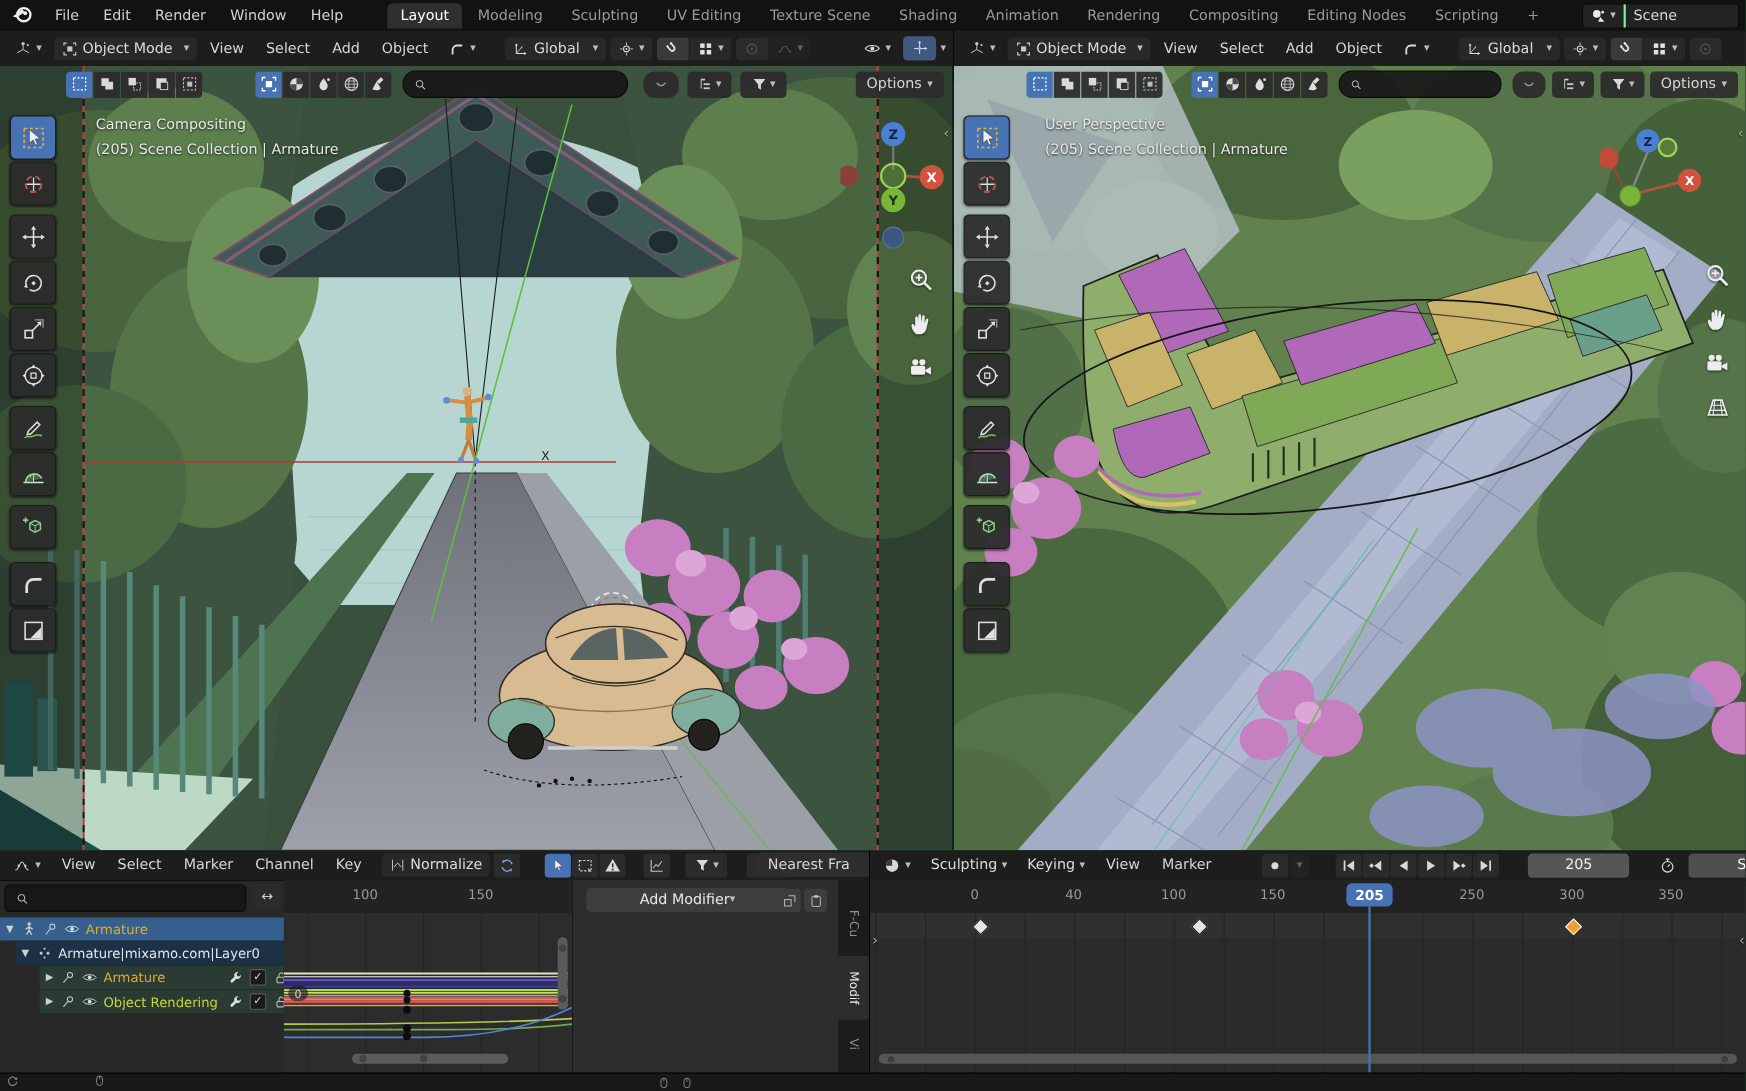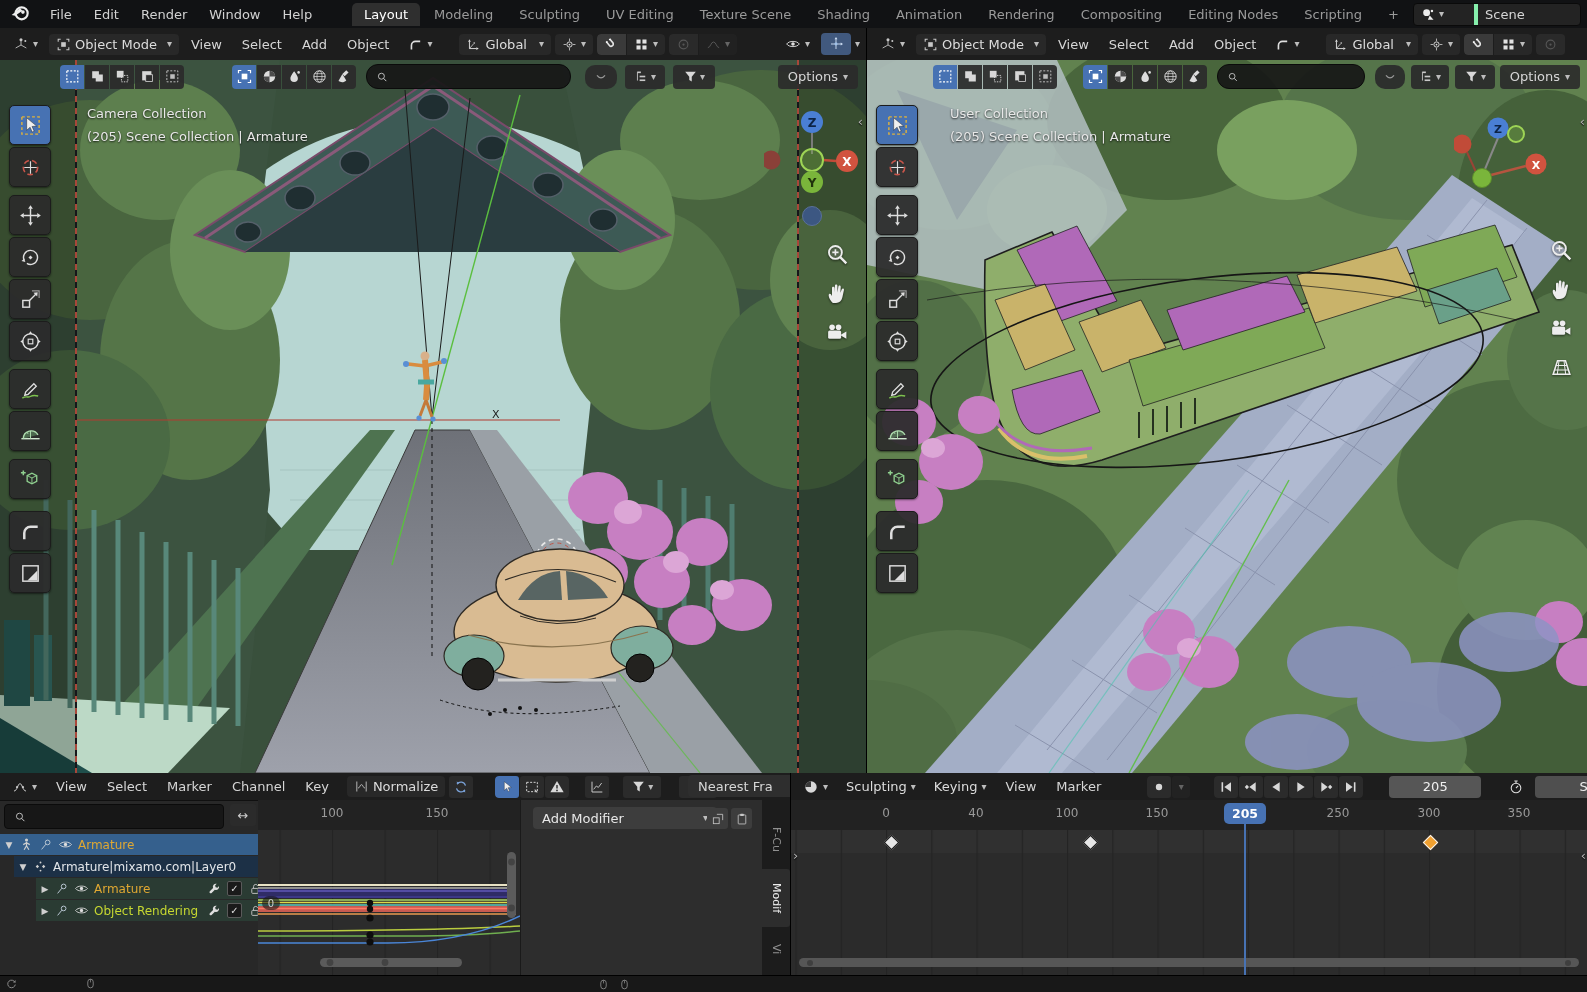--- a/index.html
+++ b/index.html
@@ -6,21 +6,21 @@
   .app{position:relative;width:1587px;height:992px;overflow:hidden;background:#15803d;
        font-family:"DejaVu Sans",sans-serif;color:#d6d6d6;font-size:13px;-webkit-font-smoothing:antialiased;}
   .abs{position:absolute;}
   
   .topbar{position:absolute;left:0;top:0;width:100%;height:28px;background:#111214;display:flex;align-items:center;gap:2px;border-bottom:1px solid #000;}
   .menu-item{padding:3px 10px;color:#d2d2d2;border-radius:4px;flex:0 0 auto;}
   .tab{padding:4px 12px;color:#9a9a9a;border-radius:5px 5px 0 0;flex:0 0 auto;}
   .tab.active{background:#2f2f2f;color:#fff;}
   .scene-widget{margin-left:auto;margin-right:6px;display:flex;align-items:center;background:#232323;border:1px solid #0a0a0a;border-radius:4px;height:21px;}
   .scene-widget .seg{padding:0 7px;display:flex;align-items:center;gap:3px;height:100%;}
-  .scene-widget .seg+.seg{border-left:4px solid #86efac;margin-left:23px;}
+  .scene-widget .seg+.seg{border-left:2px solid #86efac;}
   
   .vp{position:absolute;top:28px;height:745px;overflow:hidden;background:#232323;}
   .vp-left{left:0;width:866px;}
   .vp-right{left:866px;width:721px;border-left:1px solid #000;}
   .vp-header{position:relative;height:32px;background:#1d1d1d;border-bottom:1px solid #101010;display:flex;align-items:center;gap:4px;padding:0 6px;white-space:nowrap;}
   .vp-header>*{flex:0 0 auto;}
   .hbtn{display:flex;align-items:center;gap:4px;background:#282828;border-radius:4px;padding:3px 7px;color:#dcdcdc;}
   .hbtn.plain{background:transparent;}
   .hbtn.lit{background:#3a3a3a;}
   .hbtn.blue{background:#41597e;}
@@ -681,21 +681,21 @@
           <span class="caret">▾</span>
         </span>
       <span style="margin-left:auto"></span>
       <span class="optbtn">
           <span>Options</span>
           <span class="caret">▾</span>
         </span>
     </div>
 
     <div class="vp-overlay-text" style="left:87px;top:74px">
-      <div>Camera Collection</div>
+      <div>Camera Compositing</div>
       <div>(205) Scene Collection | Armature</div>
     </div>
 
     <div class="vp-toolbar">
       <div class="toolbtn active">
           <svg width="23" height="23">
             <use href="#i-dashbox"></use>
             <use href="#i-cursor"></use>
           </svg>
         </div>
@@ -1009,21 +1009,21 @@
           <span class="caret">▾</span>
         </span>
       <span style="margin-left:auto"></span>
       <span class="optbtn">
           <span>Options</span>
           <span class="caret">▾</span>
         </span>
     </div>
 
     <div class="vp-overlay-text" style="left:83px;top:74px">
-      <div>User Collection</div>
+      <div>User Perspective</div>
       <div>(205) Scene Collection | Armature</div>
     </div>
 
     <div class="vp-toolbar">
       <div class="toolbtn active">
           <svg width="23" height="23">
             <use href="#i-dashbox"></use>
             <use href="#i-cursor"></use>
           </svg>
         </div>
@@ -1282,21 +1282,21 @@
         <rect x="249" y="22" width="9" height="66" rx="4.5" fill="#5b5b5b"></rect>
         <circle cx="253.5" cy="32" r="3.4" fill="#434343"></circle>
           <circle cx="253.5" cy="78" r="3.4" fill="#434343"></circle>
         <rect x="62" y="128" width="142" height="9" rx="4.5" fill="#5b5b5b"></rect>
         <circle cx="72" cy="132.5" r="3.4" fill="#434343"></circle>
           <circle cx="127" cy="132.5" r="3.4" fill="#434343"></circle>
       </svg>
     </div>
 
     <div class="abs" style="left:520px;top:27px;width:242px;height:175px;background:#2d2d2d;border-left:1px solid #1a1a1a">
-      <div class="field" style="position:absolute;left:12px;top:7px;width:166px;background:#3d3d3d;justify-content:space-between;padding:0 9px;color:#e8e8e8">
+      <div class="field" style="position:absolute;left:12px;top:7px;width:166px;background:#3d3d3d;padding:0 9px;color:#e8e8e8">
         <span>Add Modifier</span>
           <span class="caret">▾</span>
       </div>
       <span class="sbtn" style="position:absolute;left:186px;top:8px;background:#3d3d3d;width:21px;height:21px">
           <svg width="14" height="14">
             <use href="#i-copydown"></use>
           </svg>
         </span>
       <span class="sbtn" style="position:absolute;left:210px;top:8px;background:#3d3d3d;width:21px;height:21px">
           <svg width="14" height="14">

